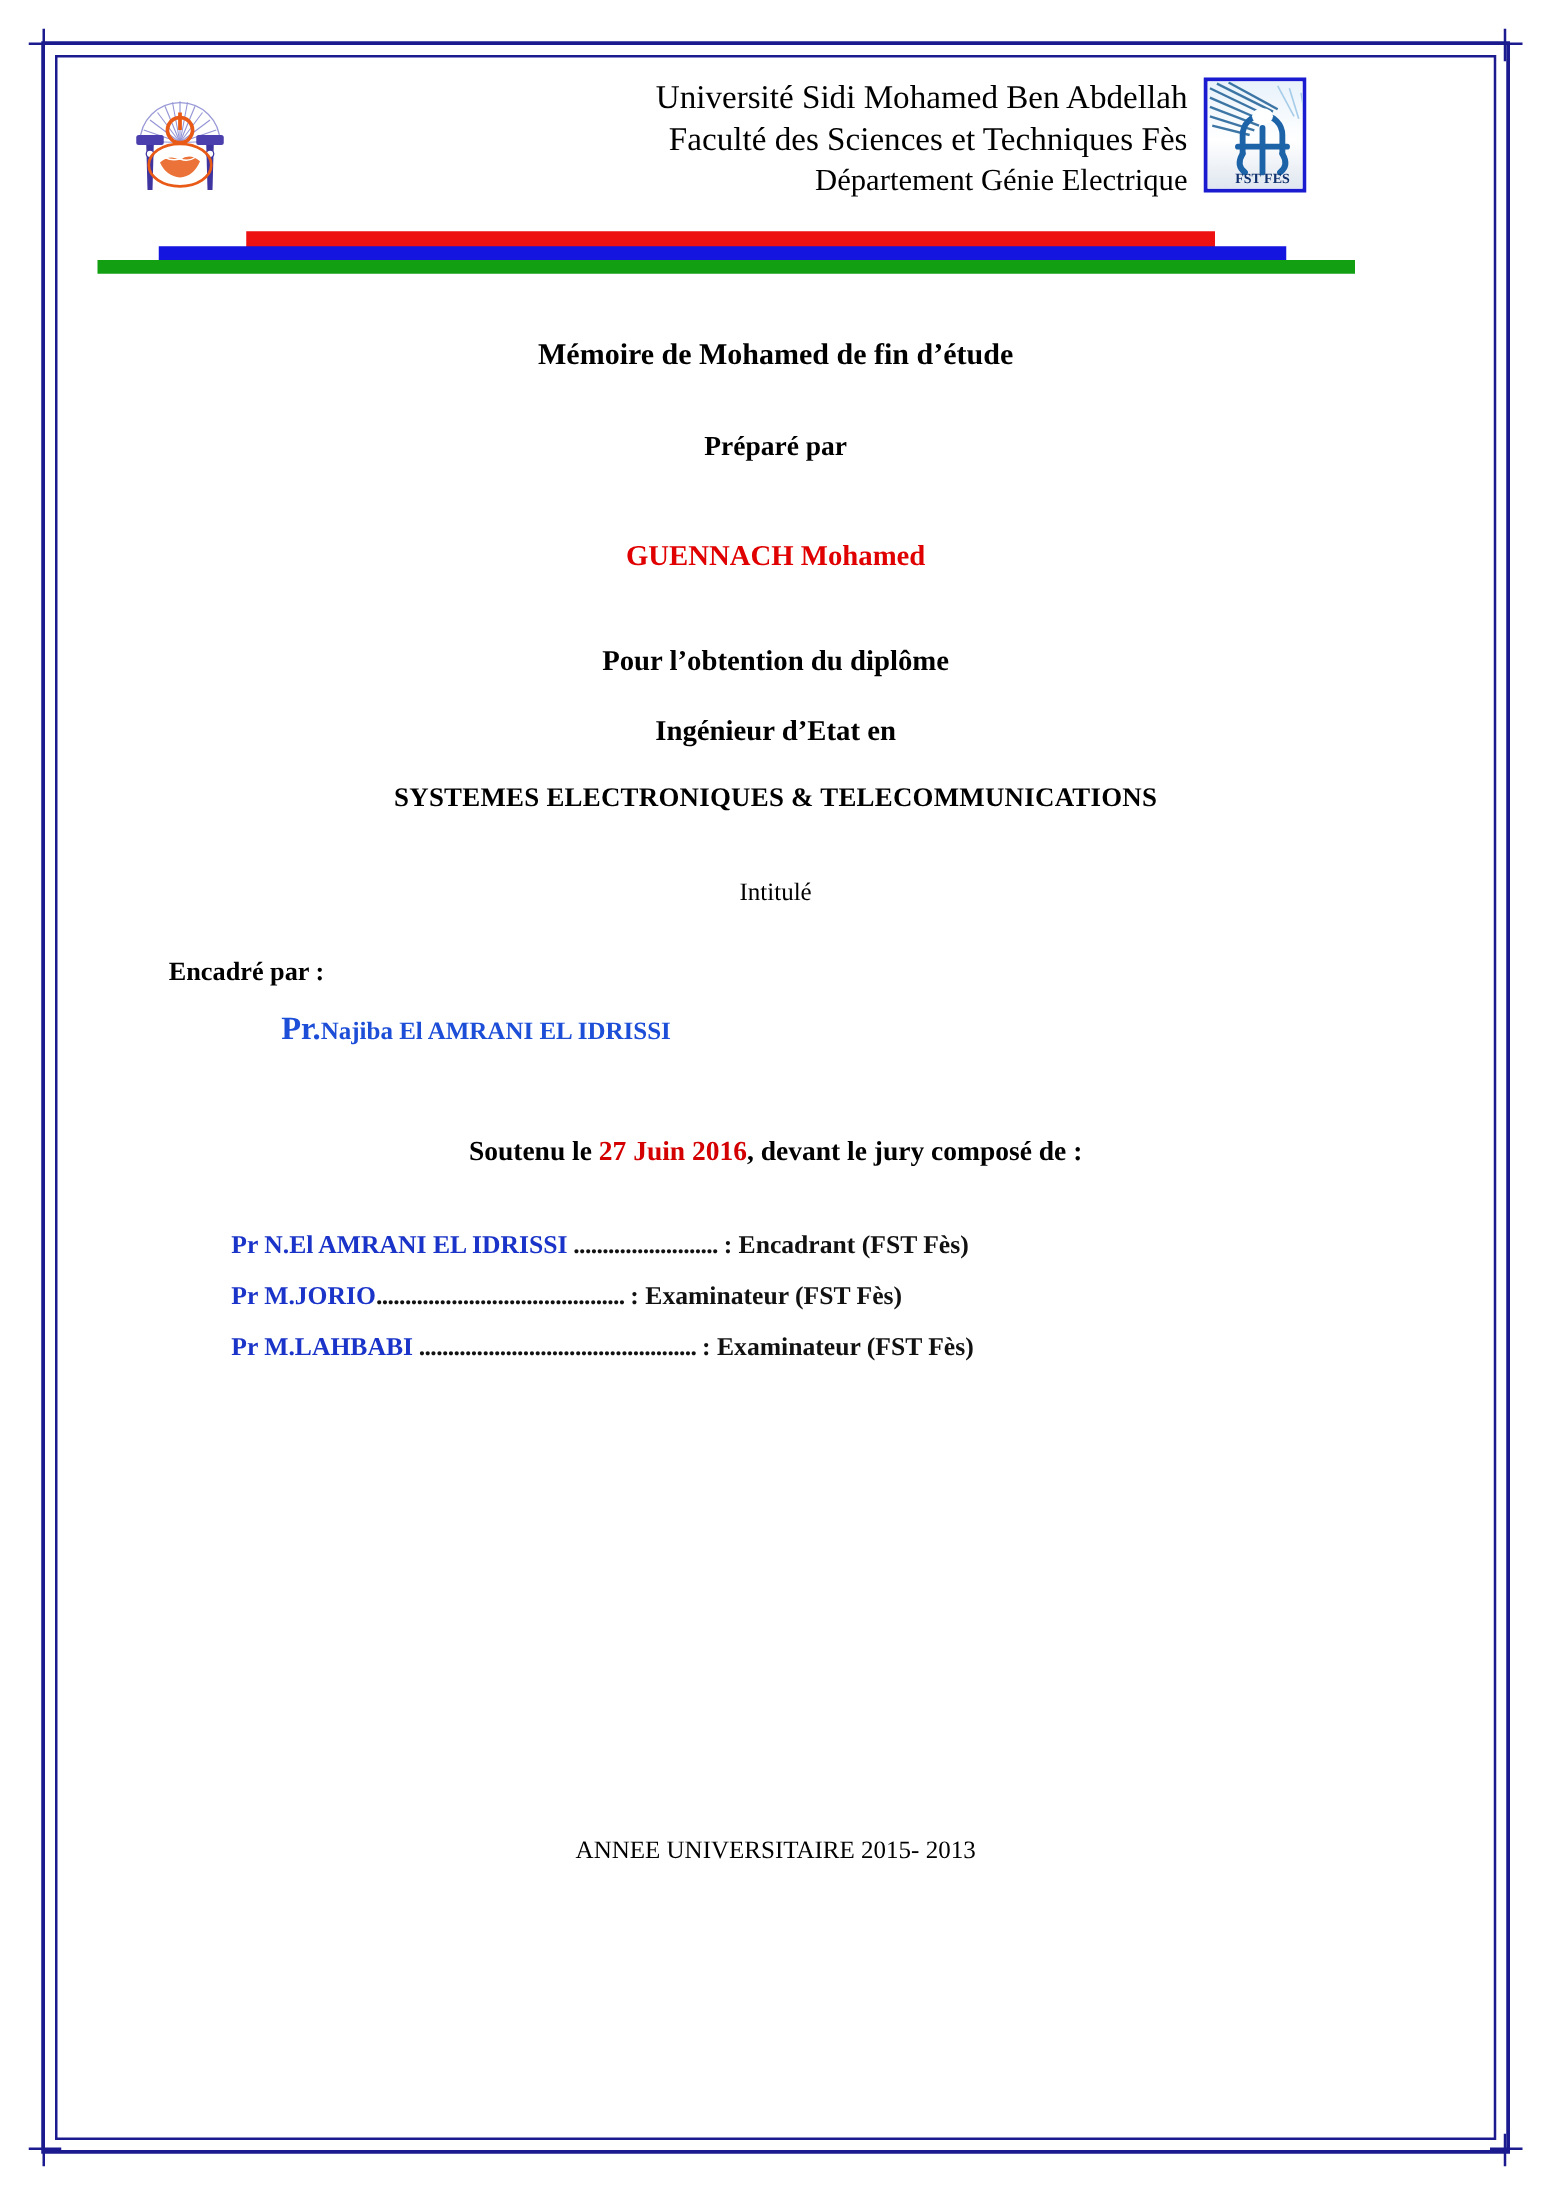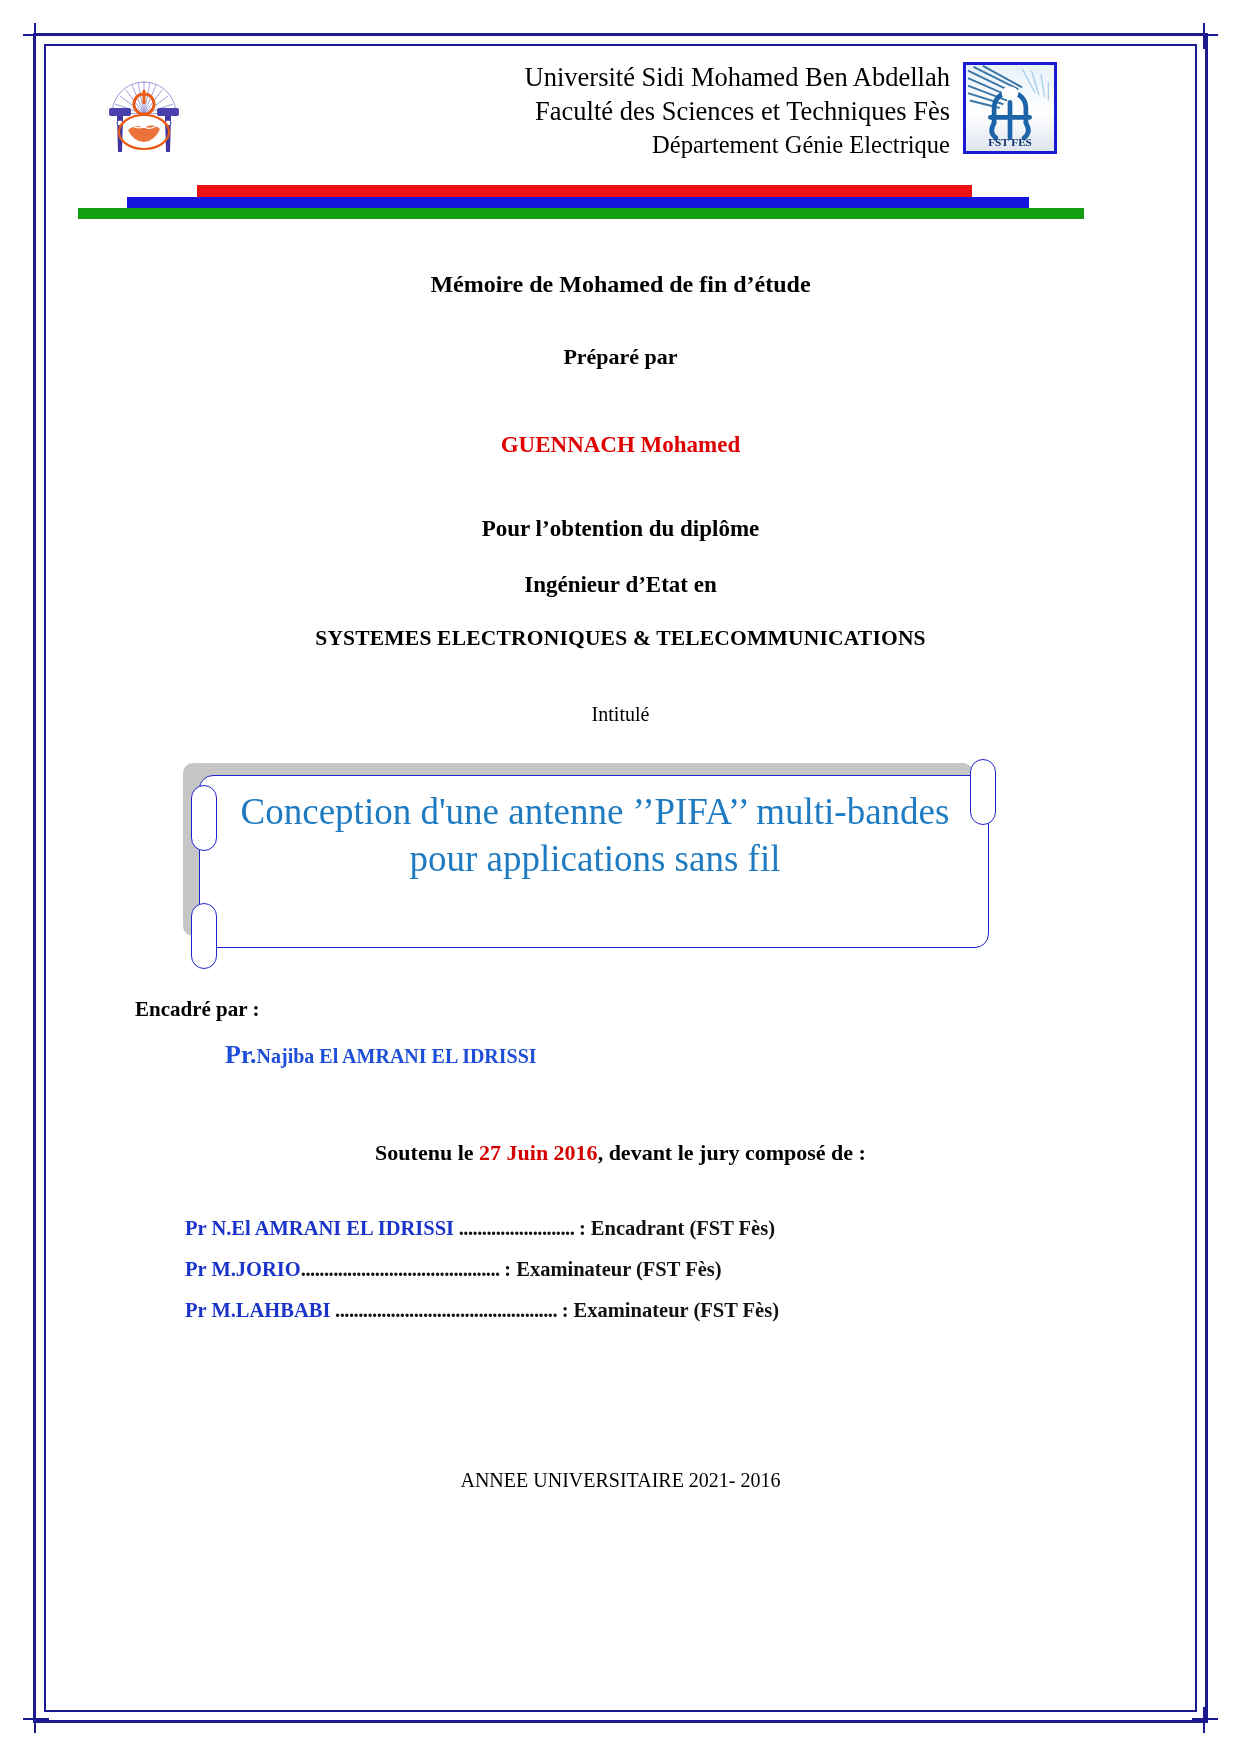--- a/index.html
+++ b/index.html
@@ -71,21 +71,21 @@
     position: absolute;
     left: 42px;
     top: 13px;
     width: 104px;
     height: 104px;
   }
   .logo-fst {
     position: absolute;
     left: 913px;
     top: 15px;
-    width: 94px;
+    width: 82px;
     height: 92px;
     border: 3px solid #1a1ad0;
     background: #f4f6fb;
     box-sizing: border-box;
     overflow: hidden;
   }
   .header-text {
     position: absolute;
     left: 160px;
     top: 14px;
@@ -361,28 +361,20 @@
   </div>
 
   <div class="center-block t-memoire">Mémoire de Mohamed de fin d’étude</div>
   <div class="center-block t-prepare">Préparé par</div>
   <div class="center-block t-student">GUENNACH Mohamed</div>
   <div class="center-block t-pour">Pour l’obtention du diplôme</div>
   <div class="center-block t-ingenieur">Ingénieur d’Etat en</div>
   <div class="center-block t-filiere">SYSTEMES ELECTRONIQUES &amp; TELECOMMUNICATIONS</div>
   <div class="center-block t-intitule">Intitulé</div>
 
-  <div class="scroll-wrap">
-    <div class="scroll-shadow"></div>
-    <div class="scroll-body"></div>
-    <span class="curl curl-left-top"></span>
-    <span class="curl curl-left-bot"></span>
-    <span class="curl curl-right-top"></span>
-    <div class="scroll-title">Conception d'une antenne ’’PIFA’’ multi-bandes pour applications sans fil</div>
-  </div>
 
   <div class="encadre-label">Encadré par :</div>
   <div class="encadre-name">
     <span class="pr">Pr.</span><span class="nm">Najiba El AMRANI EL IDRISSI</span>
   </div>
 
   <div class="soutenu">
     <span>Soutenu le </span><span class="date">27 Juin 2016</span><span>, devant le jury composé de :</span>
   </div>
 
@@ -391,15 +383,15 @@
       <span class="who">Pr N.El AMRANI EL IDRISSI</span><span class="dots"> ......................... </span><span class="role">: Encadrant (FST Fès)</span>
     </div>
     <div class="jury-row">
       <span class="who">Pr M.JORIO</span><span class="dots">........................................... </span><span class="role">: Examinateur (FST Fès)</span>
     </div>
     <div class="jury-row">
       <span class="who">Pr M.LAHBABI</span><span class="dots"> ................................................ </span><span class="role">: Examinateur (FST Fès)</span>
     </div>
   </div>
 
-  <div class="footer">ANNEE UNIVERSITAIRE 2021- 2016</div>
+  <div class="footer">ANNEE UNIVERSITAIRE 2015- 2013</div>
 
 </div>
 
 </body></html>

